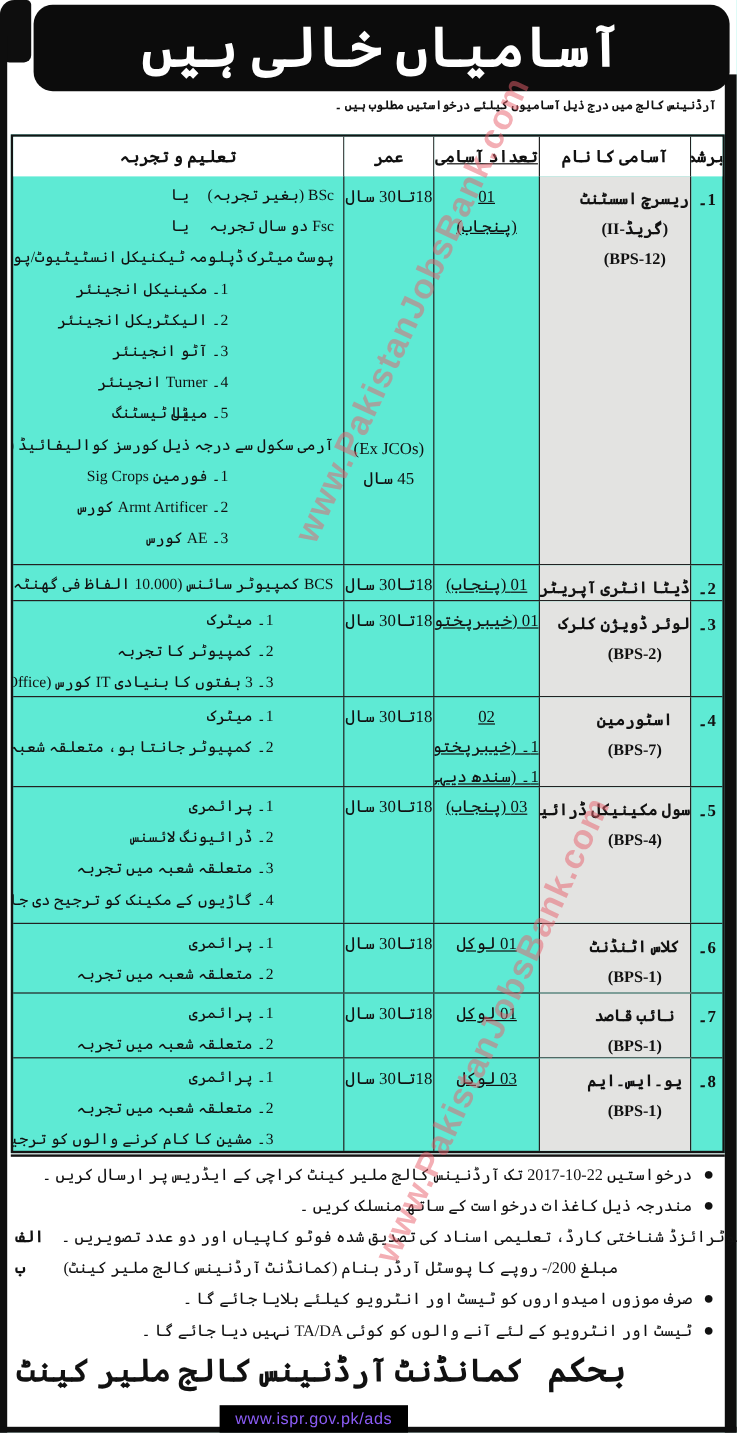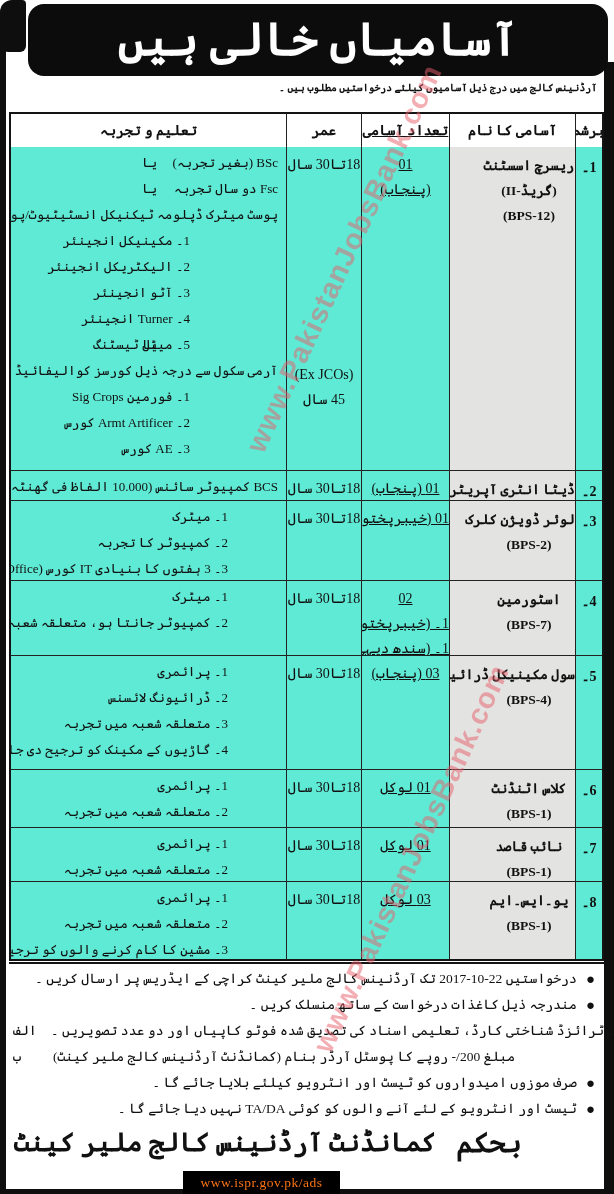--- a/index.html
+++ b/index.html
@@ -43,31 +43,31 @@
   .r0 .edu-line.num{padding-right:88px;}
   .trow:not(.r0) .edu-line.num{padding-right:50px;}
   .ya{position:absolute;left:129px;top:0;font-weight:400;}
   .dline{position:absolute;left:9px;top:962px;width:595px;border-top:2px solid #141414;}
   
   .footer-notes{position:absolute;left:9px;top:966px;width:592px;}
   .note{font-size:13.5px;line-height:26px;white-space:nowrap;}
   .note-right{direction:rtl;text-align:right;display:flex;flex-direction:row;align-items:center;gap:9px;padding-right:6px;}
   .note-right .bullet-marker{font-size:15px;line-height:26px;}
   .note-left{direction:ltr;text-align:left;display:flex;flex-direction:row;align-items:center;padding-left:4px;}
-  .note-left .label-marker{font-weight:400;margin-right:14px;}
+  .note-left .label-marker{font-weight:700;margin-right:14px;}
   .note-left.wide-gap .label-marker{margin-right:32px;}
   .note-left .note-text{direction:rtl;unicode-bidi:isolate;}
   
   .signature{position:absolute;left:118px;top:1116px;width:300px;height:52px;display:flex;direction:rtl;align-items:center;justify-content:center;gap:10px;}
   .sig-by{font-size:28px;font-weight:bold;}
   .sig-bar{width:3px;height:46px;background:#111;}
   .sig-name{font-size:26px;font-weight:bold;white-space:nowrap;}
   
   .ispr-box{position:absolute;left:183px;top:1171px;width:157px;height:23px;background:#000;display:flex;align-items:center;justify-content:center;}
-  .ispr-url{color:#f97316;font-size:13.5px;font-family:Liberation Serif, serif;letter-spacing:0.5px;}
+  .ispr-url{color:#8b5cf6;font-size:13.5px;font-family:Liberation Sans, sans-serif;letter-spacing:0.5px;}
   
   .wm{
     position:absolute;width:380px;text-align:center;white-space:nowrap;
     font-size:29px;font-weight:bold;letter-spacing:1px;opacity:0.5;
     transform:rotate(-65deg);pointer-events:none;z-index:6;
     font-family:"Liberation Sans","DejaVu Sans",sans-serif;
   }
 </style>
 </head>
 <body>

